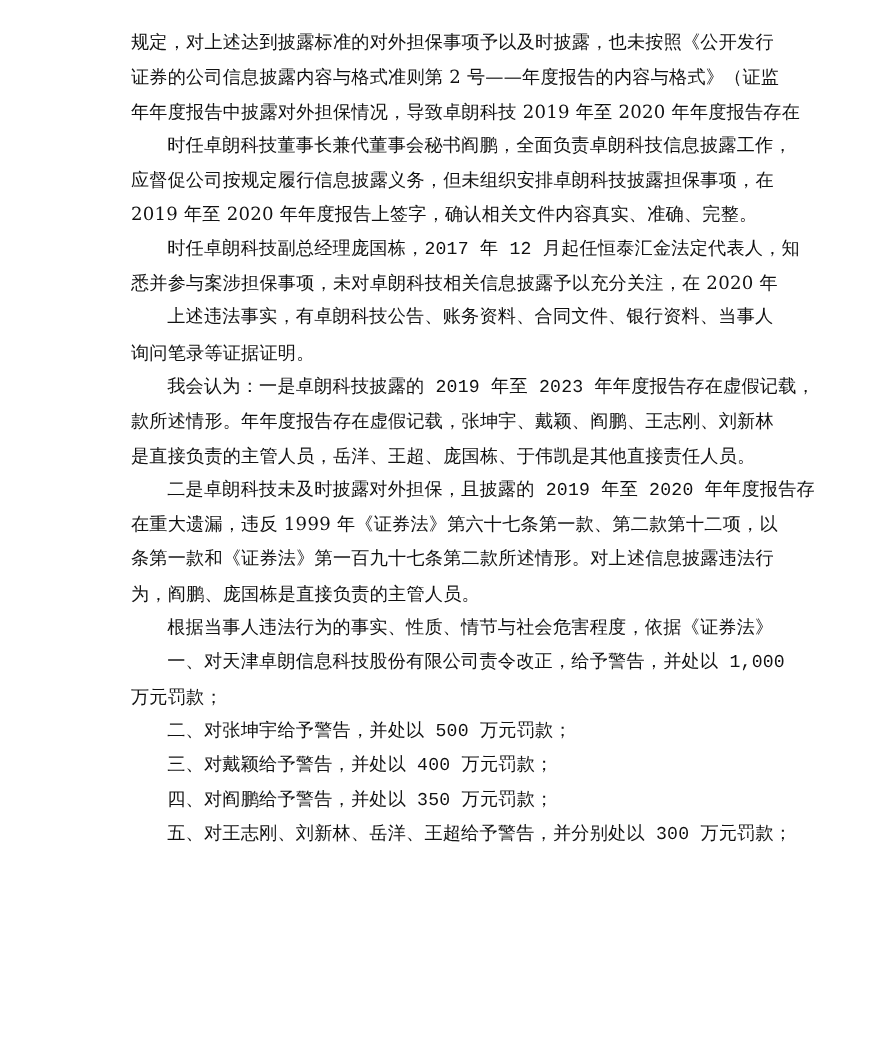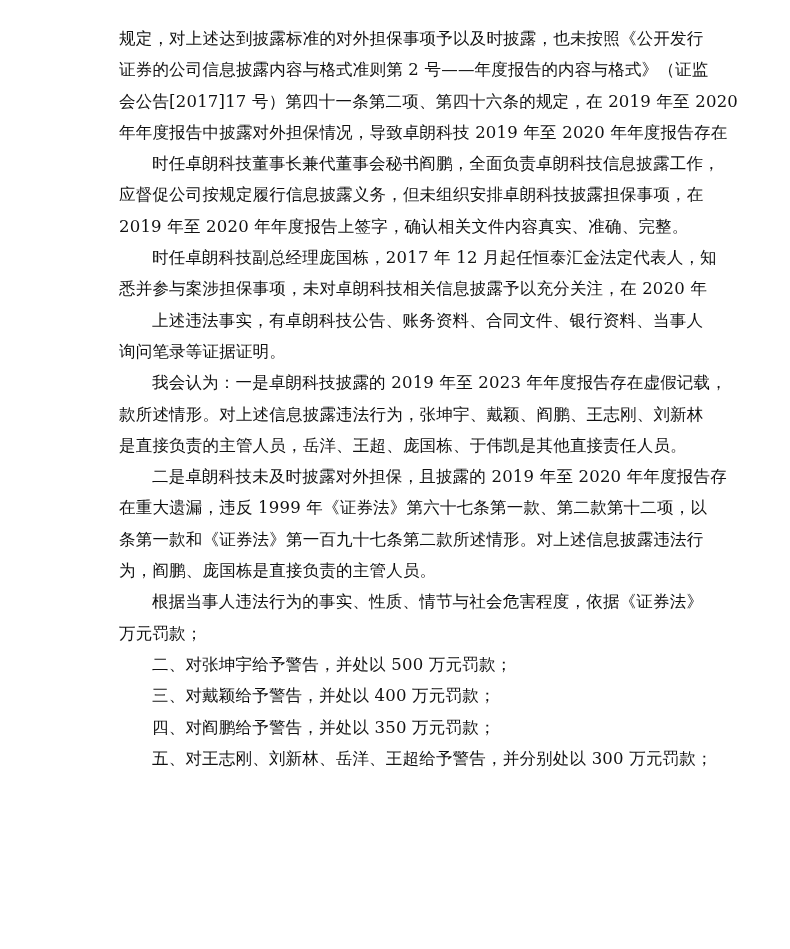--- a/index.html
+++ b/index.html
@@ -23,43 +23,44 @@
     color: #111111;
   }
   .line {
     height: 31.3px;
     line-height: 31.3px;
     white-space: nowrap;
     letter-spacing: 0.2px;
   }
   .indent {
     padding-left: 33px;
+    font-family: Liberation Mono, monospace;
   }
 </style>
 </head>
 <body>
 
 <div class="page">
   <div class="line">规定，对上述达到披露标准的对外担保事项予以及时披露，也未按照《公开发行</div>
   <div class="line">证券的公司信息披露内容与格式准则第 2 号——年度报告的内容与格式》（证监</div>
-  <div class="line">会公告[2017]17 号）第四十一条第二项、第四十六条的规定，在 2019 年至 2020</div>
   <div class="line">年年度报告中披露对外担保情况，导致卓朗科技 2019 年至 2020 年年度报告存在</div>
   <div class="line indent">时任卓朗科技董事长兼代董事会秘书阎鹏，全面负责卓朗科技信息披露工作，</div>
   <div class="line">应督促公司按规定履行信息披露义务，但未组织安排卓朗科技披露担保事项，在</div>
   <div class="line">2019 年至 2020 年年度报告上签字，确认相关文件内容真实、准确、完整。</div>
   <div class="line indent">时任卓朗科技副总经理庞国栋，2017 年 12 月起任恒泰汇金法定代表人，知</div>
   <div class="line">悉并参与案涉担保事项，未对卓朗科技相关信息披露予以充分关注，在 2020 年</div>
   <div class="line indent">上述违法事实，有卓朗科技公告、账务资料、合同文件、银行资料、当事人</div>
   <div class="line">询问笔录等证据证明。</div>
   <div class="line indent">我会认为：一是卓朗科技披露的 2019 年至 2023 年年度报告存在虚假记载，</div>
-  <div class="line">款所述情形。对上述信息披露违法行为，张坤宇、戴颖、阎鹏、王志刚、刘新林</div>
+  <div class="line">款所述情形。年年度报告存在虚假记载，张坤宇、戴颖、阎鹏、王志刚、刘新林</div>
   <div class="line">是直接负责的主管人员，岳洋、王超、庞国栋、于伟凯是其他直接责任人员。</div>
   <div class="line indent">二是卓朗科技未及时披露对外担保，且披露的 2019 年至 2020 年年度报告存</div>
   <div class="line">在重大遗漏，违反 1999 年《证券法》第六十七条第一款、第二款第十二项，以</div>
   <div class="line">条第一款和《证券法》第一百九十七条第二款所述情形。对上述信息披露违法行</div>
   <div class="line">为，阎鹏、庞国栋是直接负责的主管人员。</div>
   <div class="line indent">根据当事人违法行为的事实、性质、情节与社会危害程度，依据《证券法》</div>
+  <div class="line indent">一、对天津卓朗信息科技股份有限公司责令改正，给予警告，并处以 1,000</div>
   <div class="line">万元罚款；</div>
   <div class="line indent">二、对张坤宇给予警告，并处以 500 万元罚款；</div>
   <div class="line indent">三、对戴颖给予警告，并处以 400 万元罚款；</div>
   <div class="line indent">四、对阎鹏给予警告，并处以 350 万元罚款；</div>
   <div class="line indent">五、对王志刚、刘新林、岳洋、王超给予警告，并分别处以 300 万元罚款；</div>
 </div>
 
 </body></html>

